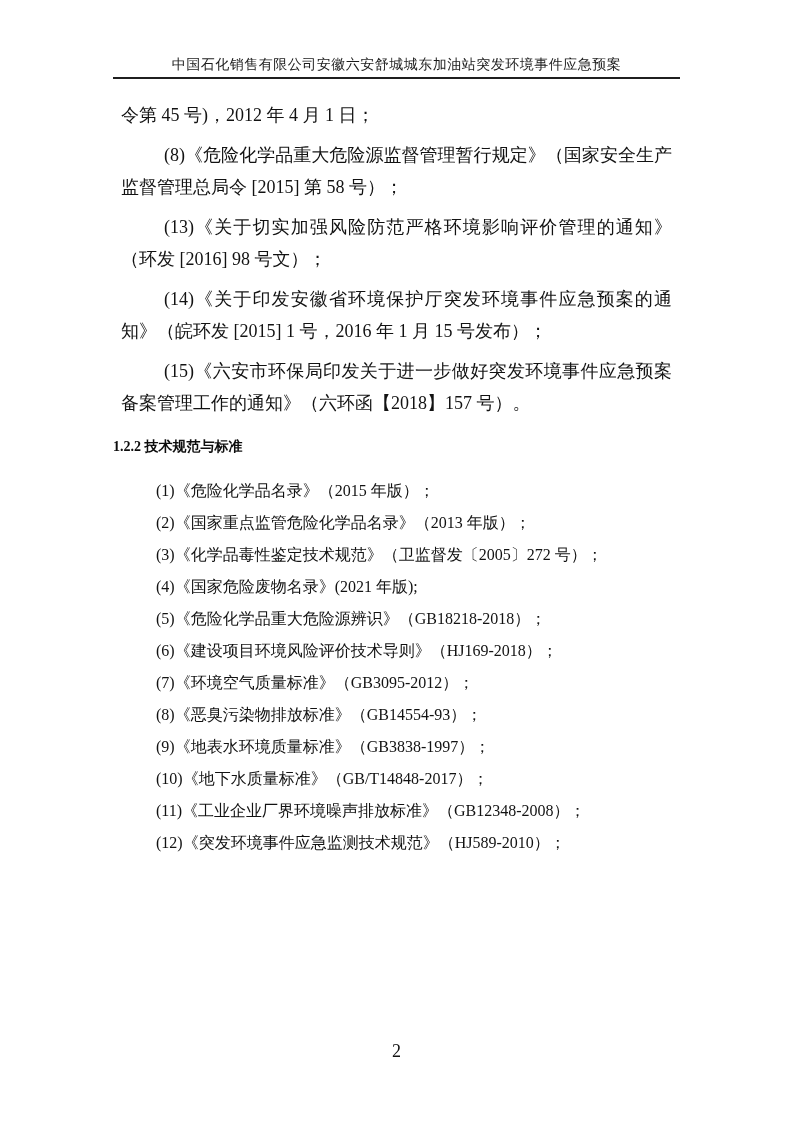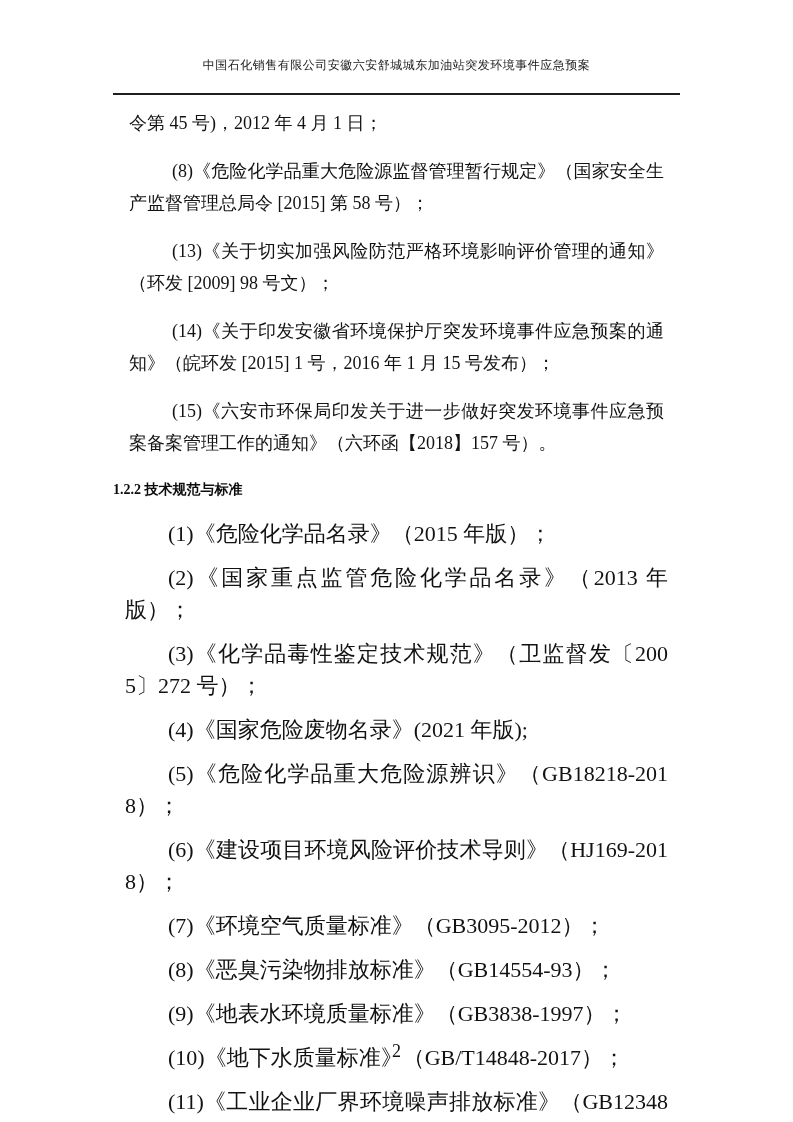--- a/index.html
+++ b/index.html
@@ -20,56 +20,56 @@
     width: 793px;
     height: 1122px;
     background: #ffffff;
   }
   .doc-header {
     position: absolute;
     top: 57px;
     left: 113px;
     width: 567px;
     text-align: center;
-    font-size: 12px;
+    font-size: 14px;
     line-height: 16px;
     letter-spacing: 0.5px;
     color: #1a1a1a;
     border-bottom: 2px solid #1f1f1f;
-    padding-bottom: 20px;
+    padding-bottom: 4px;
   }
   .content {
     position: absolute;
     top: 91px;
     left: 113px;
     width: 567px;
   }
   .para {
     font-size: 18px;
     line-height: 32px;
     text-align: justify;
-    margin: 16px;
+    margin: 8px;
     word-break: break-all;
   }
   .para.indent {
     text-indent: 43px;
   }
   .section-heading {
     font-size: 14px;
     font-weight: bold;
     line-height: 30px;
     margin: 13px 0 13px 0;
     color: #0d0d0d;
   }
   .list-item {
-    font-size: 22px;
+    font-size: 16px;
     line-height: 32px;
     text-indent: 43px;
     text-align: justify;
-    margin: 12px;
+    margin: 0;
     word-break: break-all;
   }
   .page-number {
     position: absolute;
     top: 1041px;
     left: 0;
     width: 793px;
     text-align: center;
     font-size: 18px;
     color: #121212;
@@ -80,21 +80,21 @@
 
 <div class="page">
 
   <div class="doc-header">中国石化销售有限公司安徽六安舒城城东加油站突发环境事件应急预案</div>
 
   <div class="content">
 
     <div>
         <div class="para">令第 45 号)，2012 年 4 月 1 日；</div>
         <div class="para indent">(8)《危险化学品重大危险源监督管理暂行规定》（国家安全生产监督管理总局令 [2015] 第 58 号）；</div>
-        <div class="para indent">(13)《关于切实加强风险防范严格环境影响评价管理的通知》（环发 [2009] 98 号文）；</div>
+        <div class="para indent">(13)《关于切实加强风险防范严格环境影响评价管理的通知》（环发 [2016] 98 号文）；</div>
         <div class="para indent">(14)《关于印发安徽省环境保护厅突发环境事件应急预案的通知》（皖环发 [2015] 1 号，2016 年 1 月 15 号发布）；</div>
         <div class="para indent">(15)《六安市环保局印发关于进一步做好突发环境事件应急预案备案管理工作的通知》（六环函【2018】157 号）。</div>
       </div>
 
     <div class="section-heading">1.2.2 技术规范与标准</div>
 
     <div>
         <div class="list-item">(1)《危险化学品名录》（2015 年版）；</div>
         <div class="list-item">(2)《国家重点监管危险化学品名录》（2013 年版）；</div>
         <div class="list-item">(3)《化学品毒性鉴定技术规范》（卫监督发〔2005〕272 号）；</div>

